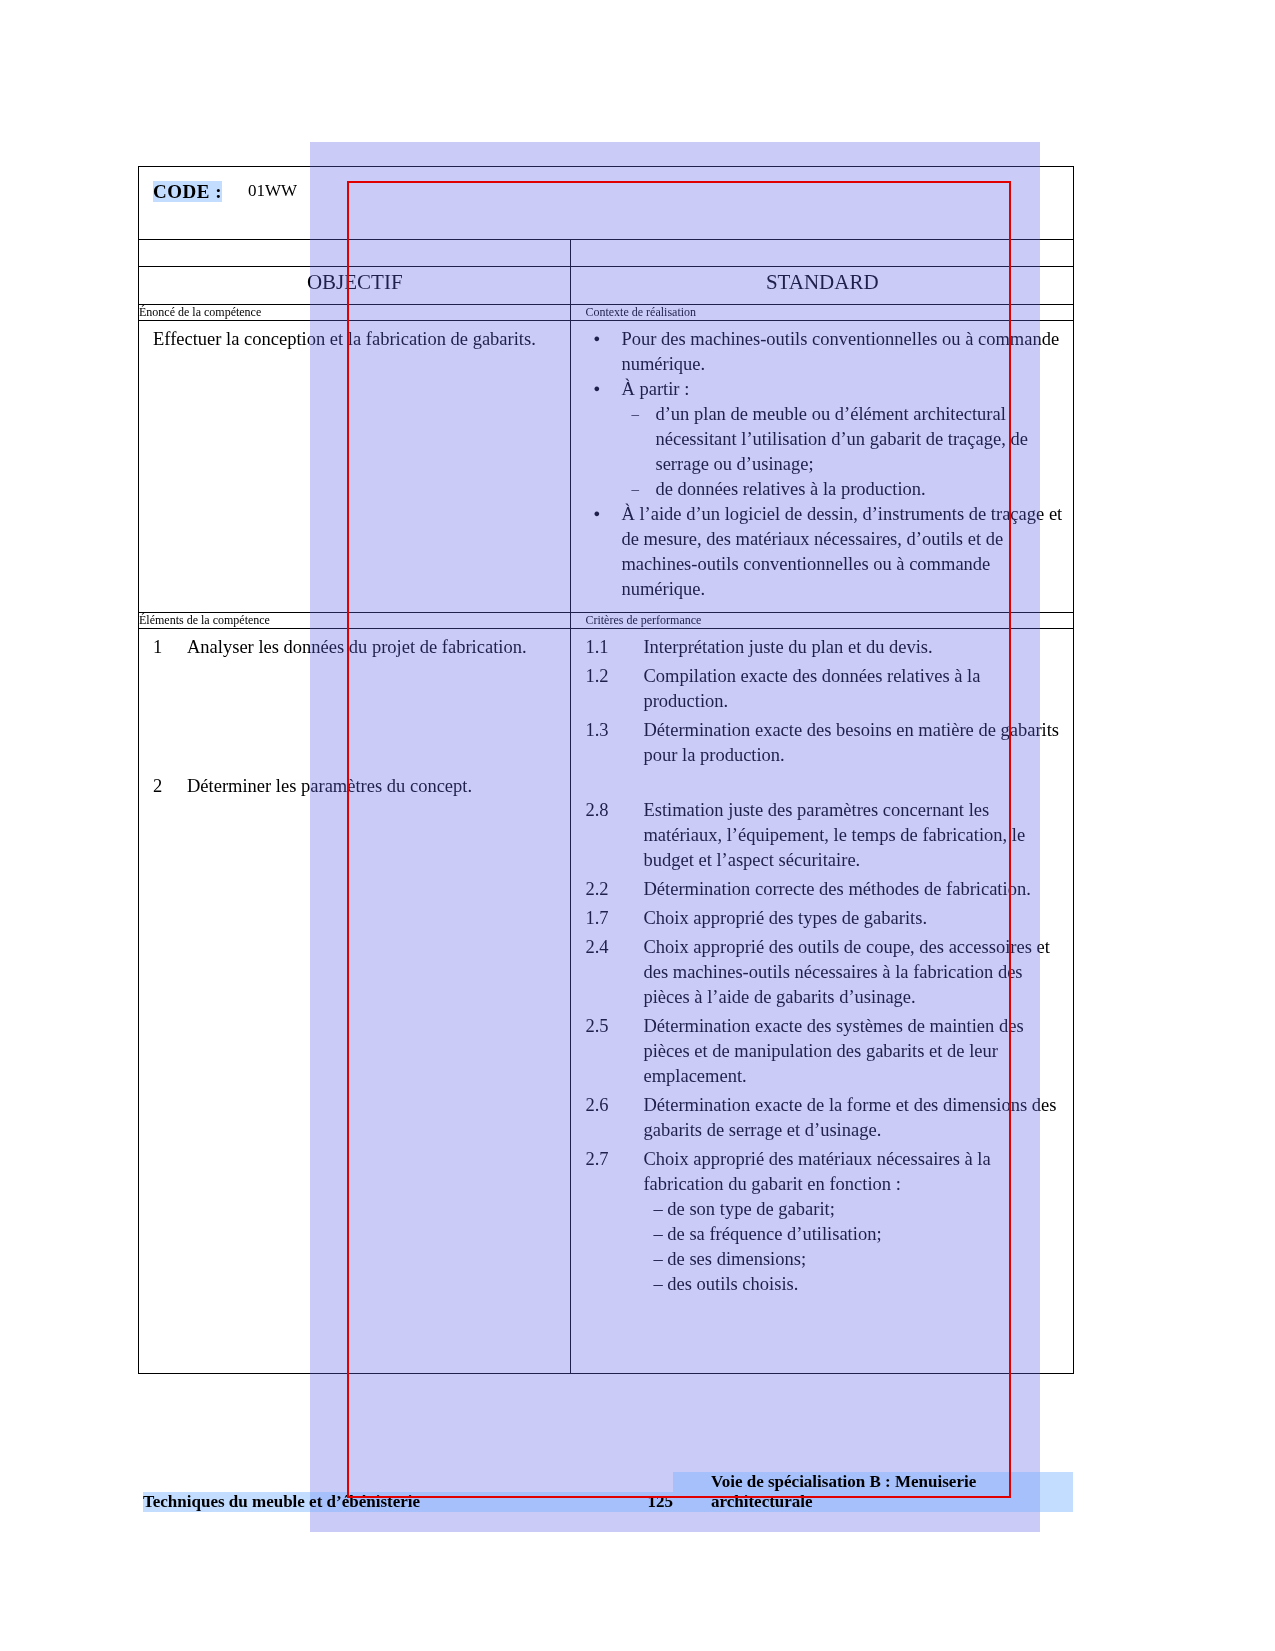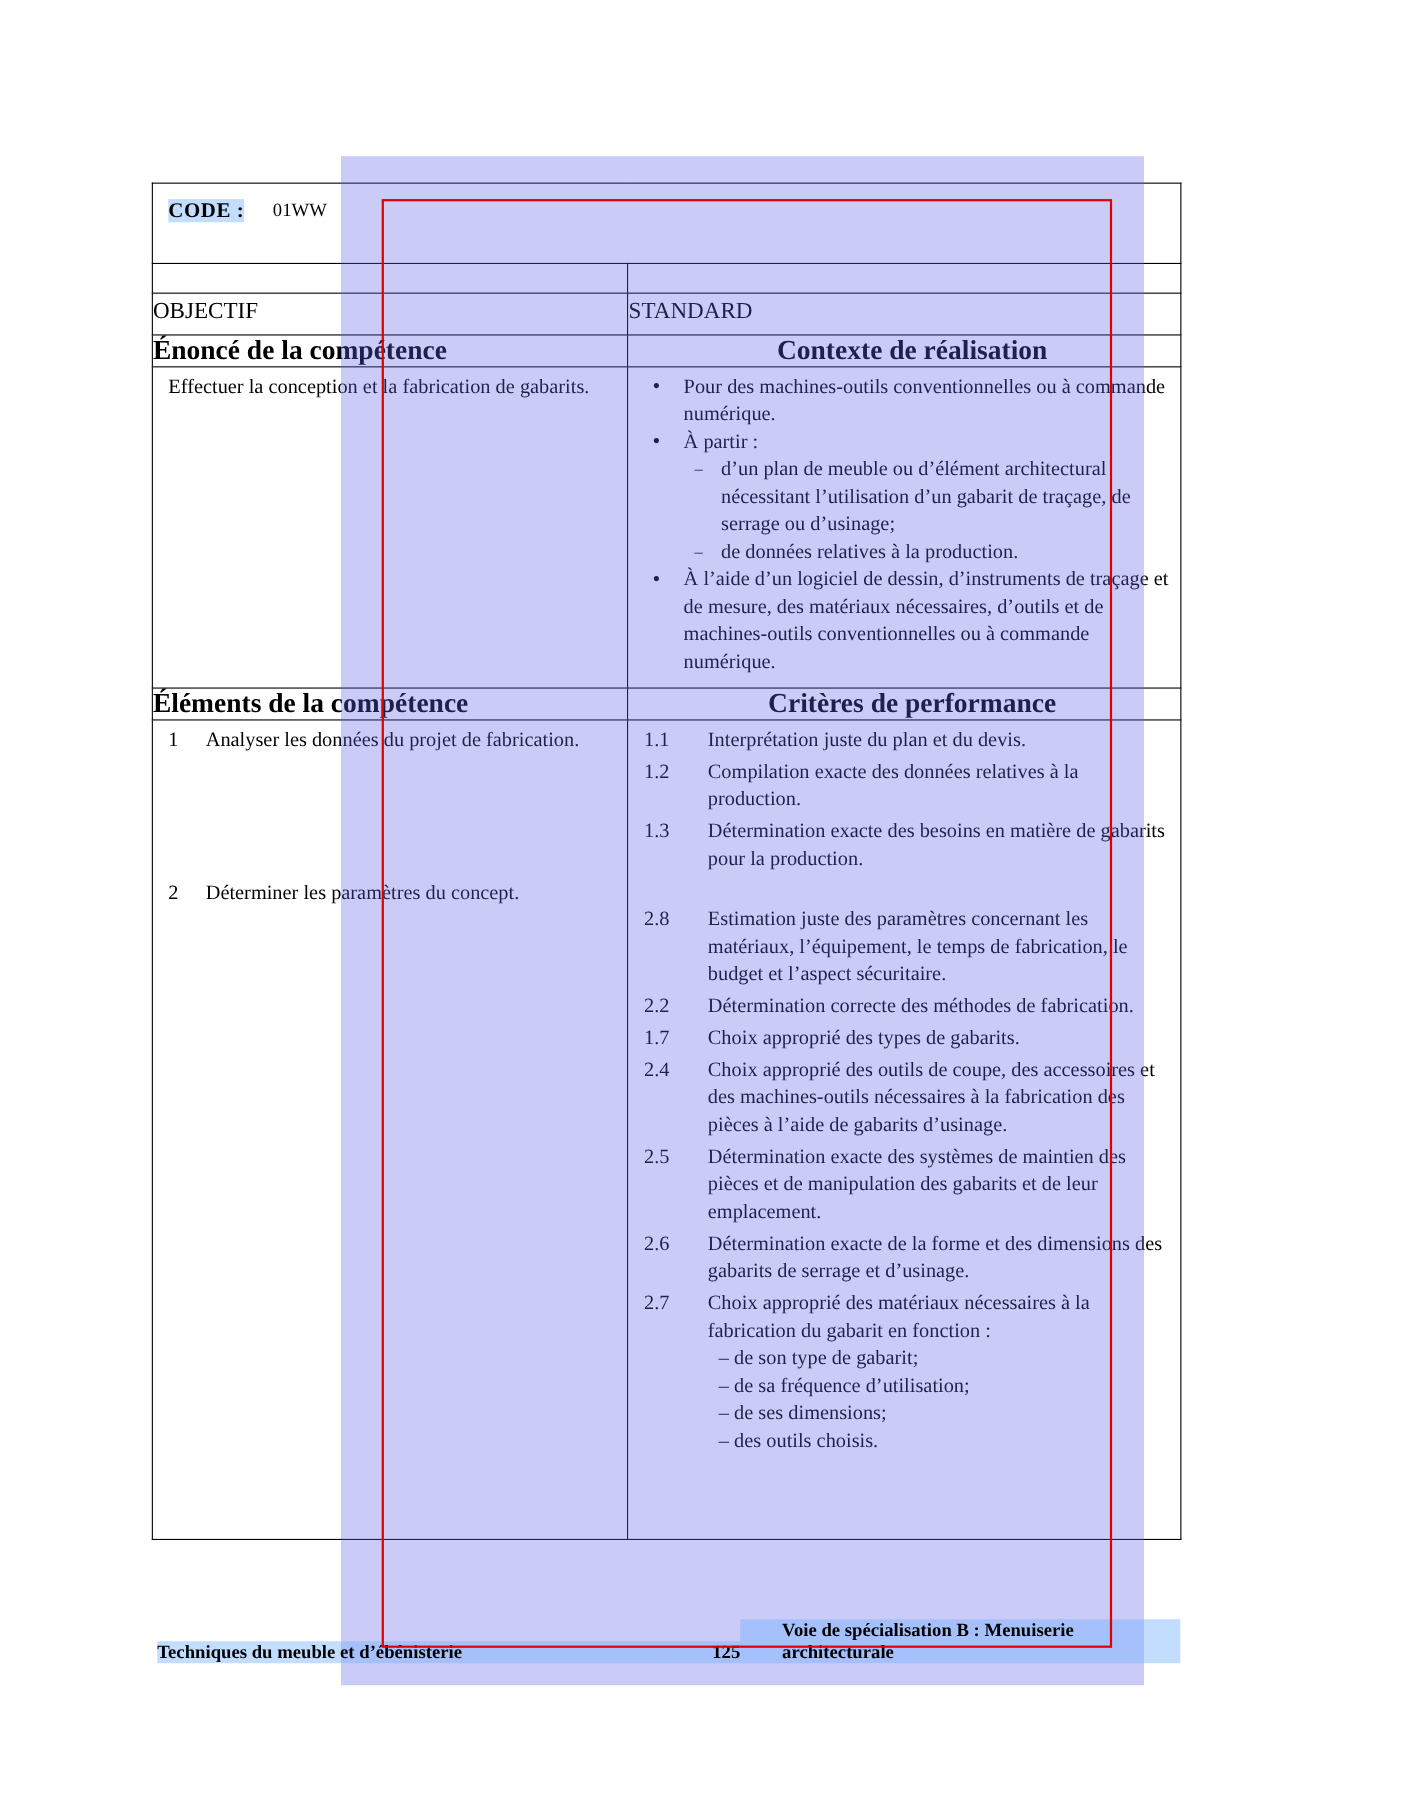--- a/index.html
+++ b/index.html
@@ -65,36 +65,36 @@
     letter-spacing: .5px;
   }
   .code-value {
     font-size: 17px;
     padding-left: 22px;
     vertical-align: top;
   }
   .blank-row td { height: 26px; }
 
   .hdr-cell {
-    text-align: left;
+    text-align: center;
     font-size: 21px;
     height: 34px;
     padding-top: 3px !important;
   }
 
   .col-left { width: 432px; }
   .col-right { width: 502px; }
 
   .section-title {
-    font-weight: bold;
-    font-size: 25px;
+    font-weight: normal;
+    font-size: 12px;
     padding: 6px 0 6px 14px;
     margin-left: 40px;
   }
-  .section-title.right { padding-left: 14px; text-align: center; }
+  .section-title.right { padding-left: 14px; }
 
   .body-cell {
     font-size: 18.5px;
     line-height: 25px;
     padding: 6px 10px 10px 14px !important;
   }
   .body-cell.right { padding-left: 14px !important; }
 
   
   .statement { margin: 0; }

